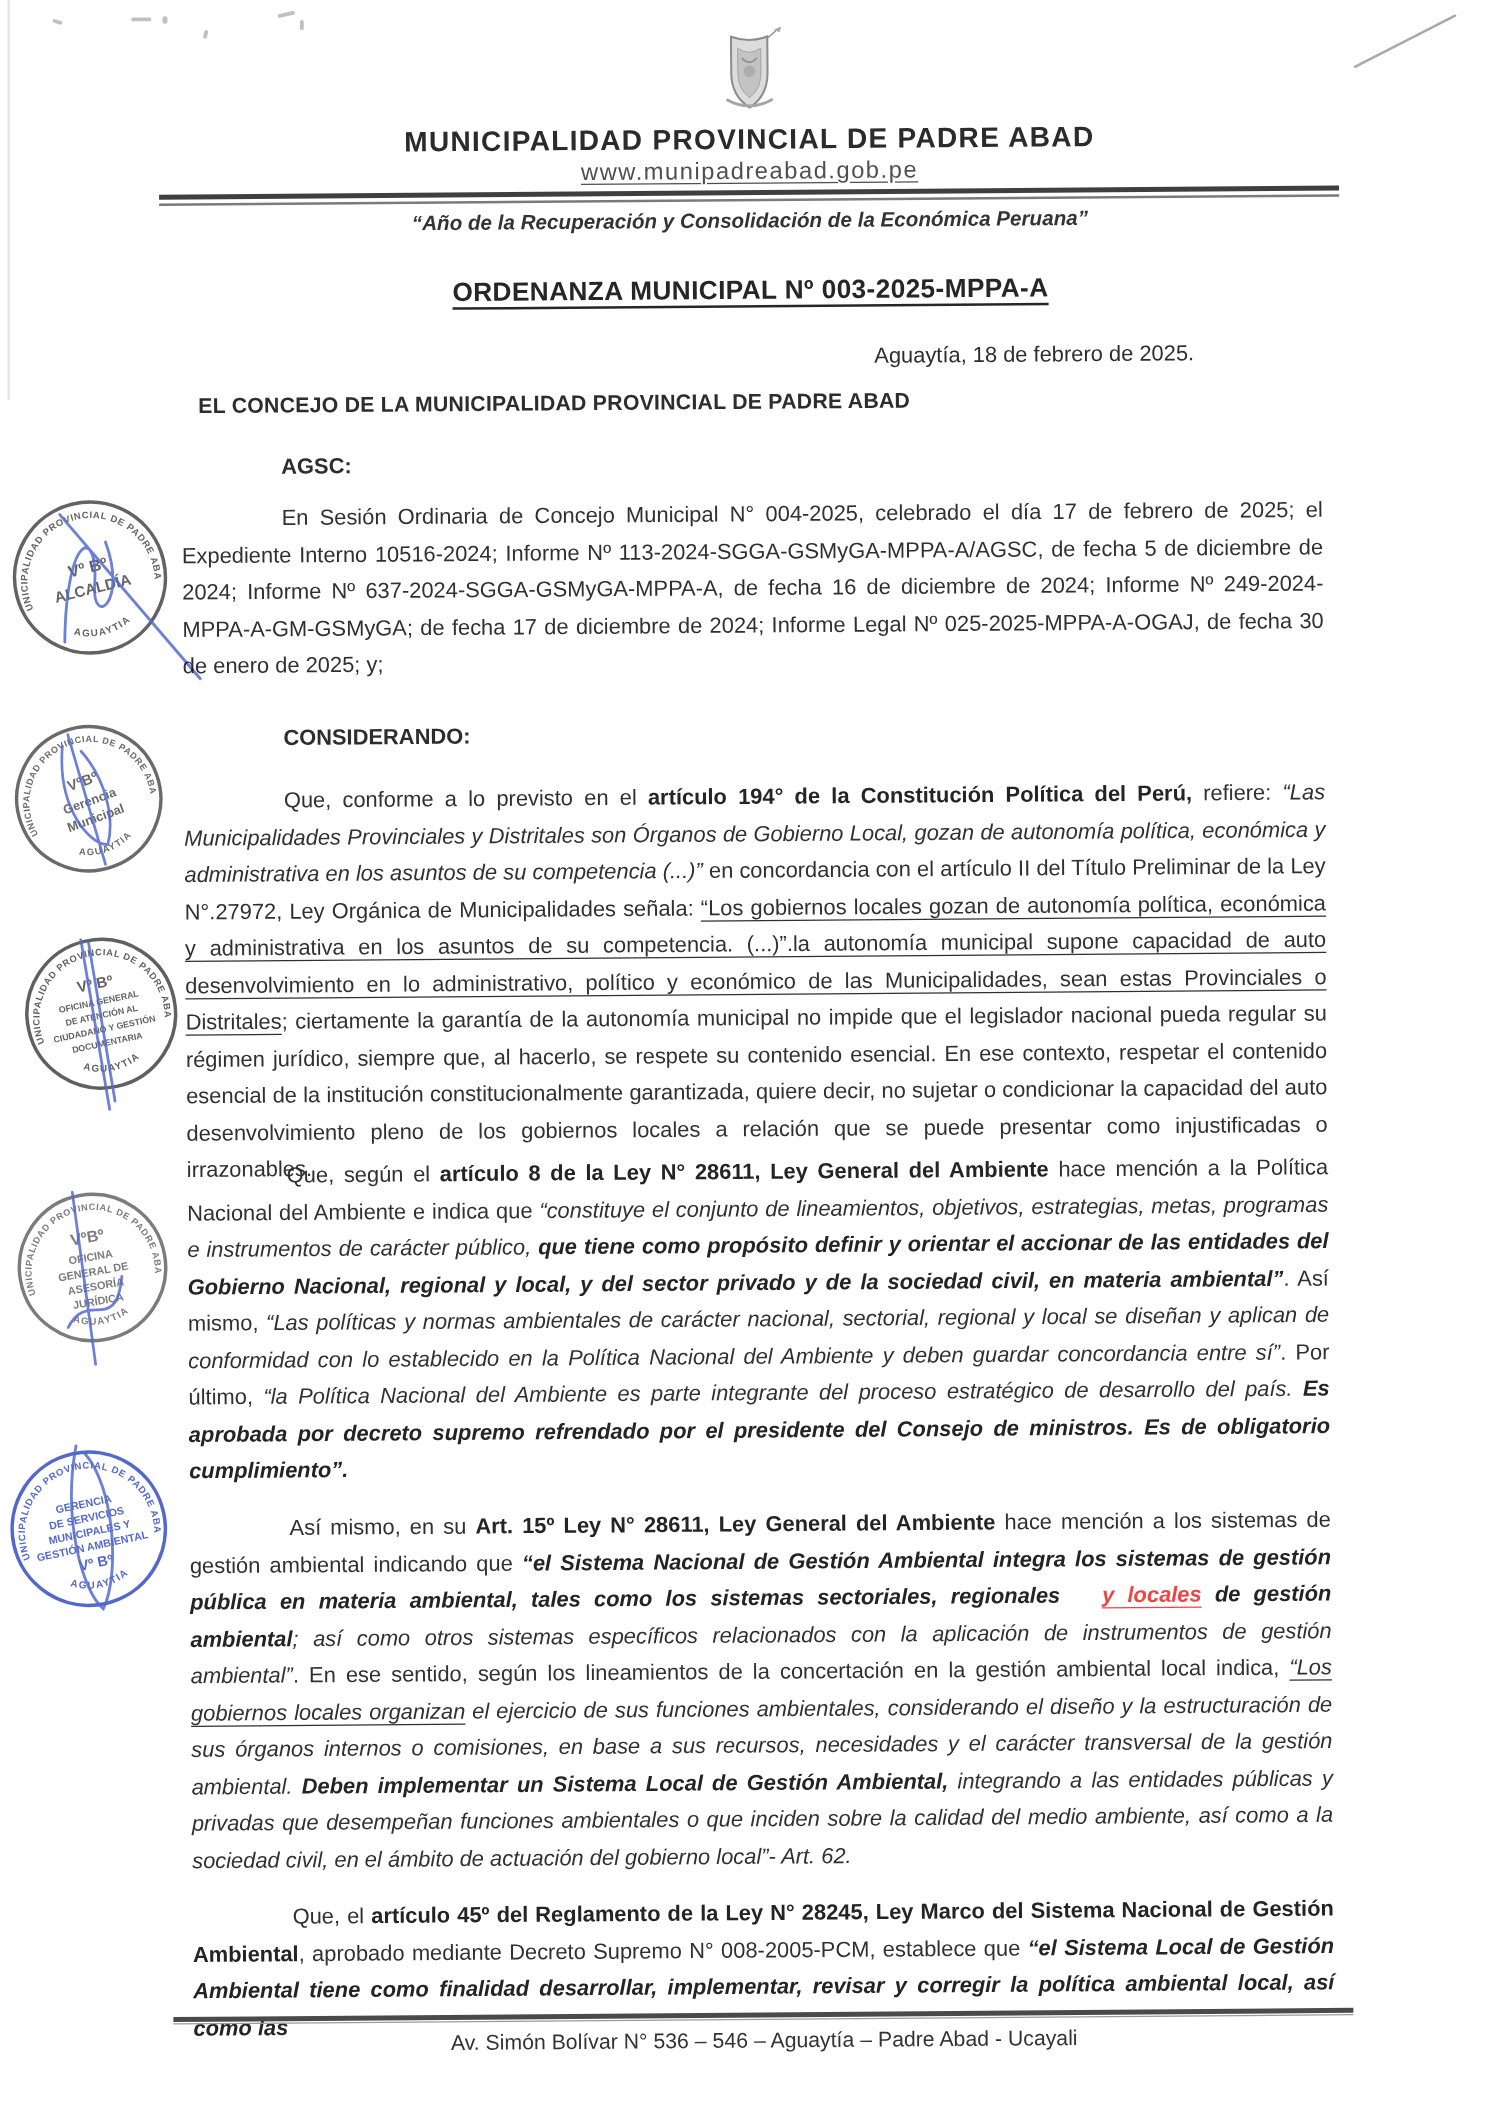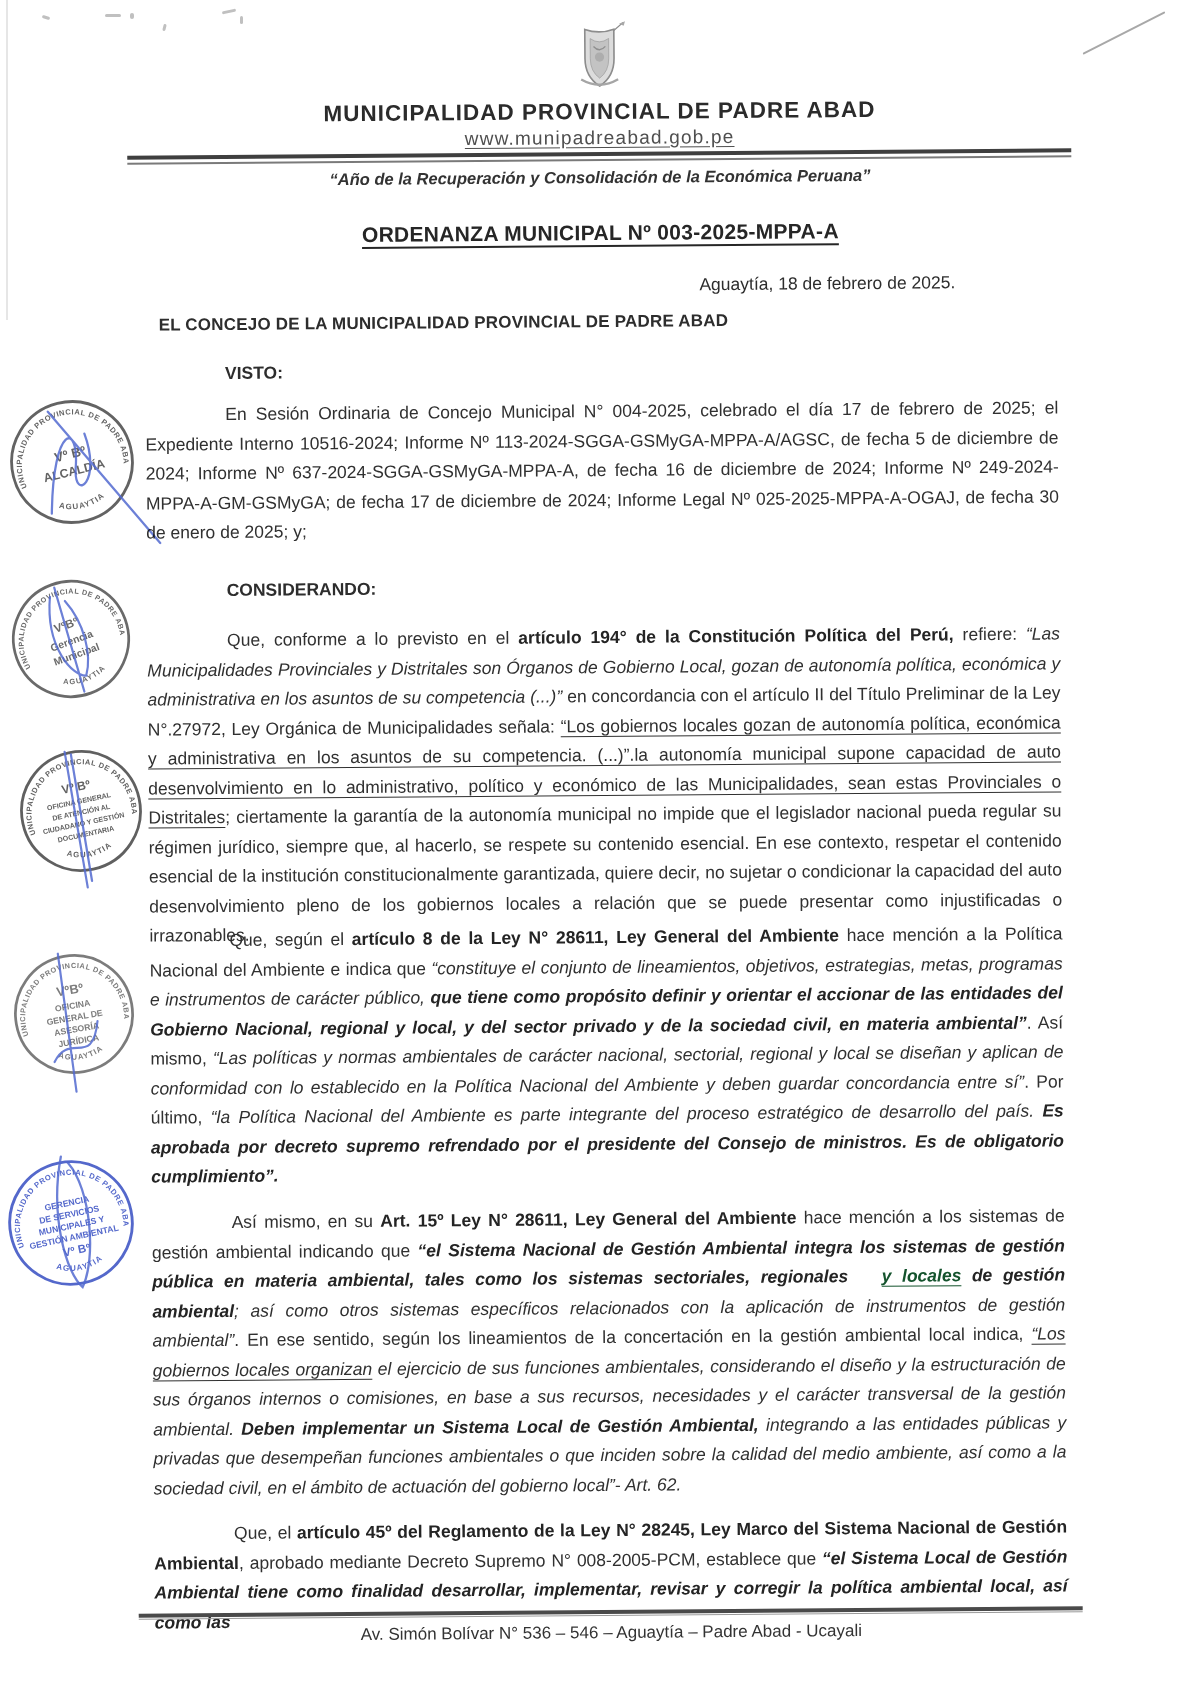--- a/index.html
+++ b/index.html
@@ -32,21 +32,21 @@
   .p3{top:923px;}
   .p4{top:1205px;}
   .p5{top:1516px;}
 
   .r-n{}
   .r-b{font-weight:bold;color:#242424;}
   .r-i{font-style:italic;}
   .r-bi{font-weight:bold;font-style:italic;color:#242424;}
   .r-u{text-decoration:underline;text-underline-offset:4px;}
   .r-iu{font-style:italic;text-decoration:underline;text-underline-offset:4px;}
-  .r-biu{font-weight:bold;font-style:italic;text-decoration:underline;text-underline-offset:4px;color:#14532d;margin-left:23px;}
+  .r-biu{font-weight:bold;font-style:italic;text-decoration:underline;text-underline-offset:4px;color:#ef4444;margin-left:23px;}
 
   .footer{top:1610px;width:100%;}
   .footer-rule{margin-left:-16px;width:944px;border-top:4px solid #4a4a4a;border-bottom:1px solid #9a9a9a;height:1px;}
   .address{margin-top:7px;text-align:center;font-size:17px;color:#333;}
 
   
   .stamp{position:absolute;opacity:0.88;mix-blend-mode:multiply;}
   .stamp svg{overflow:visible;}
 
   
@@ -85,21 +85,21 @@
 
     <div class="inst">MUNICIPALIDAD PROVINCIAL DE PADRE ABAD</div>
     <div class="web">www.munipadreabad.gob.pe</div>
     <div class="rule2"></div>
     <div class="slogan">“Año de la Recuperación y Consolidación de la Económica Peruana”</div>
 
     <div class="title">ORDENANZA MUNICIPAL Nº 003-2025-MPPA-A</div>
     <div class="date">Aguaytía, 18 de febrero de 2025.</div>
     <div class="council">EL CONCEJO DE LA MUNICIPALIDAD PROVINCIAL DE PADRE ABAD</div>
 
-    <div class="subhead visto">VISTO:</div>
+    <div class="subhead visto">AGSC:</div>
     <p class="body p1"><span class="r-n">En Sesión Ordinaria de Concejo Municipal N° 004-2025, celebrado el día 17 de febrero de 2025; el Expediente Interno 10516-2024; Informe Nº 113-2024-SGGA-GSMyGA-MPPA-A/AGSC, de fecha 5 de diciembre de 2024; Informe Nº 637-2024-SGGA-GSMyGA-MPPA-A, de fecha 16 de diciembre de 2024; Informe Nº 249-2024-MPPA-A-GM-GSMyGA; de fecha 17 de diciembre de 2024; Informe Legal Nº 025-2025-MPPA-A-OGAJ, de fecha 30 de enero de 2025; y;</span></p>
 
     <div class="subhead considerando">CONSIDERANDO:</div>
     <p class="body p2"><span class="r-n">Que, conforme a lo previsto en el </span><span class="r-b">artículo 194° de la Constitución Política del Perú,</span><span class="r-n"> refiere: </span><span class="r-i">“Las Municipalidades Provinciales y Distritales son Órganos de Gobierno Local, gozan de autonomía política, económica y administrativa en los asuntos de su competencia (...)”</span><span class="r-n"> en concordancia con el artículo II del Título Preliminar de la Ley N°.27972, Ley Orgánica de Municipalidades señala: </span><span class="r-u">“Los gobiernos locales gozan de autonomía política, económica y administrativa en los asuntos de su competencia. (...)”.la autonomía municipal supone capacidad de auto desenvolvimiento en lo administrativo, político y económico de las Municipalidades, sean estas Provinciales o Distritales</span><span class="r-n">; ciertamente la garantía de la autonomía municipal no impide que el legislador nacional pueda regular su régimen jurídico, siempre que, al hacerlo, se respete su contenido esencial. En ese contexto, respetar el contenido esencial de la institución constitucionalmente garantizada, quiere decir, no sujetar o condicionar la capacidad del auto desenvolvimiento pleno de los gobiernos locales a relación que se puede presentar como injustificadas o irrazonables.</span></p>
     <p class="body p3"><span class="r-n">Que, según el </span><span class="r-b">artículo 8 de la Ley N° 28611, Ley General del Ambiente</span><span class="r-n"> hace mención a la Política Nacional del Ambiente e indica que </span><span class="r-i">“constituye el conjunto de lineamientos, objetivos, estrategias, metas, programas e instrumentos de carácter público, </span><span class="r-bi">que tiene como propósito definir y orientar el accionar de las entidades del Gobierno Nacional, regional y local, y del sector privado y de la sociedad civil, en materia ambiental”</span><span class="r-n">. Así mismo, </span><span class="r-i">“Las políticas y normas ambientales de carácter nacional, sectorial, regional y local se diseñan y aplican de conformidad con lo establecido en la Política Nacional del Ambiente y deben guardar concordancia entre sí”</span><span class="r-n">. Por último, </span><span class="r-i">“la Política Nacional del Ambiente es parte integrante del proceso estratégico de desarrollo del país. </span><span class="r-bi">Es aprobada por decreto supremo refrendado por el presidente del Consejo de ministros. Es de obligatorio cumplimiento”.</span></p>
     <p class="body p4"><span class="r-n">Así mismo, en su </span><span class="r-b">Art. 15º Ley N° 28611, Ley General del Ambiente</span><span class="r-n"> hace mención a los sistemas de gestión ambiental indicando que </span><span class="r-bi">“el Sistema Nacional de Gestión Ambiental integra los sistemas de gestión pública en materia ambiental, tales como los sistemas sectoriales, regionales </span><span class="r-biu">y locales</span><span class="r-bi"> de gestión ambiental</span><span class="r-i">; así como otros sistemas específicos relacionados con la aplicación de instrumentos de gestión ambiental”</span><span class="r-n">. En ese sentido, según los lineamientos de la concertación en la gestión ambiental local indica, </span><span class="r-iu">“Los gobiernos locales organizan</span><span class="r-i"> el ejercicio de sus funciones ambientales, considerando el diseño y la estructuración de sus órganos internos o comisiones, en base a sus recursos, necesidades y el carácter transversal de la gestión ambiental. </span><span class="r-bi">Deben implementar un Sistema Local de Gestión Ambiental,</span><span class="r-i"> integrando a las entidades públicas y privadas que desempeñan funciones ambientales o que inciden sobre la calidad del medio ambiente, así como a la sociedad civil, en el ámbito de actuación del gobierno local”- Art. 62.</span></p>
     <p class="body p5"><span class="r-n">Que, el </span><span class="r-b">artículo 45º del Reglamento de la Ley N° 28245, Ley Marco del Sistema Nacional de Gestión Ambiental</span><span class="r-n">, aprobado mediante Decreto Supremo N° 008-2005-PCM, establece que </span><span class="r-bi">“el Sistema Local de Gestión Ambiental tiene como finalidad desarrollar, implementar, revisar y corregir la política ambiental local, así como las</span></p>
 
     <div class="footer">
       <div class="footer-rule"></div>

